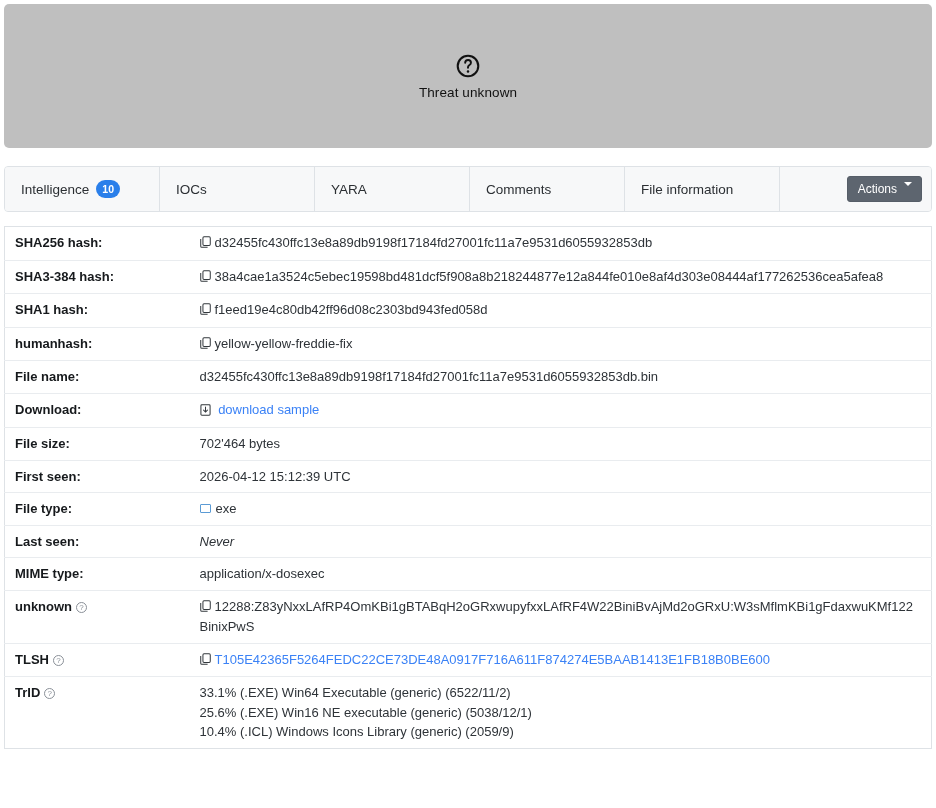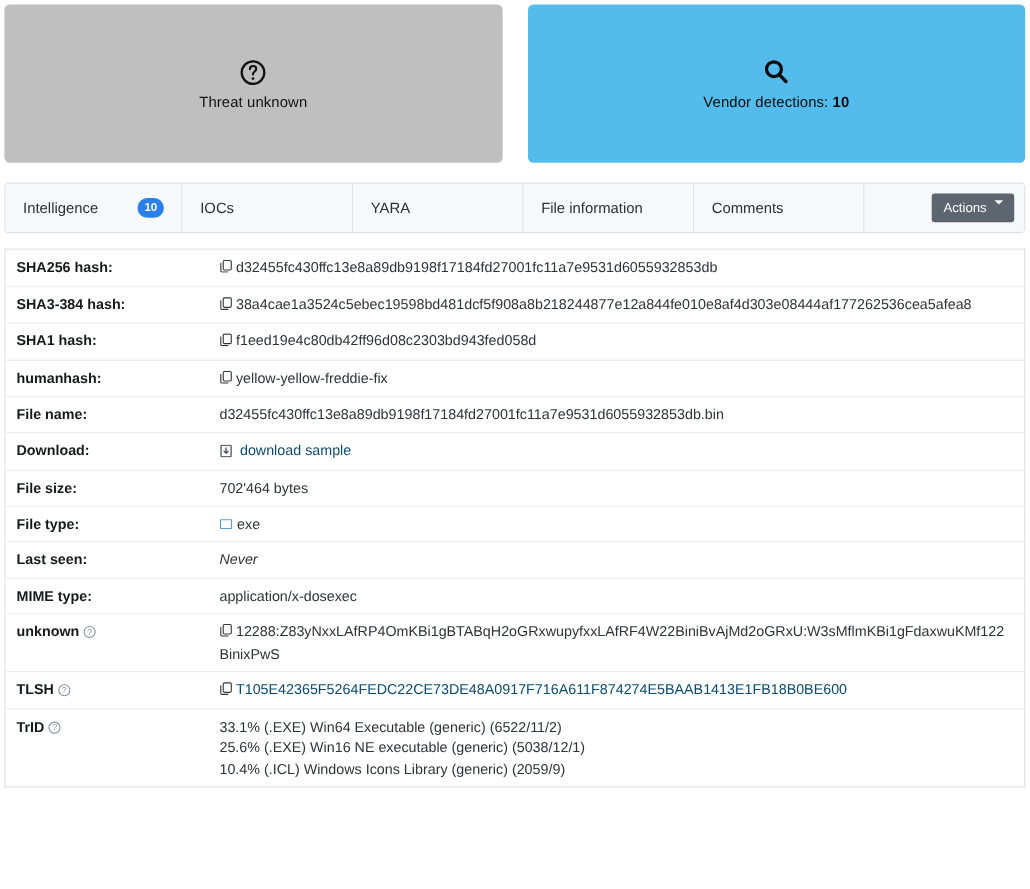--- a/index.html
+++ b/index.html
@@ -57,21 +57,20 @@
   .tab {
     flex: 0 0 155px;
     display: flex;
     align-items: center;
     padding: 0 16px;
     font-size: 13.5px;
     color: #2b2f33;
     border-right: 1px solid #dee2e6;
     background: #f7f8f9;
     white-space: nowrap;
-    gap: 29px;
   }
   .tab.active { background: #f7f8f9; }
   .tab-badge {
     display: inline-block;
     margin-left: 7px;
     background: #2a7fea;
     color: #ffffff;
     font-size: 10.5px;
     font-weight: bold;
     line-height: 1;
@@ -145,21 +144,21 @@
     color: #8a9098;
     font-weight: normal;
     margin-left: 4px;
     vertical-align: 1px;
   }
   .copy {
     display: inline-block;
     margin-right: 4px;
     vertical-align: -1px;
   }
-  .lnk { color: #0c4a6e; text-decoration: none; }
+  .lnk { color: #3b82f6; text-decoration: none; }
   .muted-italic { font-style: italic; color: #32373c; }
   .trid-line { display: block; white-space: nowrap; }
   .dl-icon { vertical-align: -2px; margin-right: 4px; }
   .ftype-icon {
     display: inline-block;
     width: 11px; height: 9px;
     border: 1.5px solid #5b9bd5;
     border-radius: 1px;
     margin-right: 5px;
     vertical-align: 0px;
@@ -174,55 +173,43 @@
     <span class="card-icon">
       <svg class="qmark-svg" width="26" height="26" viewBox="0 0 24 24" fill="none">
         <circle cx="12" cy="12" r="9.5" stroke="#111111" stroke-width="1.9"></circle>
         <path d="M9.4 9.1c0-1.5 1.2-2.6 2.7-2.6 1.5 0 2.6 1 2.6 2.4 0 1.2-.7 1.8-1.6 2.4-.8.6-1.1 1-1.1 1.9v.4" stroke="#111111" stroke-width="1.8" stroke-linecap="round" fill="none"></path>
         <circle cx="12" cy="17" r="1.15" fill="#111111"></circle>
       </svg>
     </span>
     <span class="card-label">Threat unknown</span>
   </div>
 
-  <div class="card card-vendor" style="background: rgb(84, 188, 237);">
-    <span class="card-icon">
-      <svg class="glass-svg" width="27" height="27" viewBox="0 0 24 24" fill="none">
-        <circle cx="10.3" cy="9.7" r="6.0" stroke="#0a0a0a" stroke-width="2.6"></circle>
-        <path d="M14.8 14.3 L20 19.6" stroke="#0a0a0a" stroke-width="2.8" stroke-linecap="round"></path>
-      </svg>
-    </span>
-    <span class="card-label">
-      <span>Vendor detections:</span>
-      <b>10</b>
-    </span>
-  </div>
 </div>
 
 <div class="tabbar">
 
   <div class="tab active">
     <span>Intelligence</span>
     <span class="tab-badge">10</span>
   </div>
 
   <div class="tab">
     <span>IOCs</span>
   </div>
 
   <div class="tab">
     <span>YARA</span>
   </div>
 
   <div class="tab">
+    <span>Comments</span>
+  </div>
+
+  <div class="tab">
     <span>File information</span>
-  </div>
-
-  <div class="tab">
-    <span>Comments</span>
   </div>
 
   <div class="tab-spacer">
     <button class="actions-btn" style="background: rgb(93, 101, 111);">
       <span>Actions</span>
       <span class="caret"></span>
     </button>
   </div>
 </div>
 
@@ -293,20 +280,24 @@
           </svg>
         </span><a class="lnk" href="#">download sample</a>
       </td>
     </tr>
 
     <tr>
       <td class="k">File size:</td>
       <td class="v">702'464 bytes</td>
     </tr>
 
+    <tr>
+      <td class="k">First seen:</td>
+      <td class="v">2026-04-12 15:12:39 UTC</td>
+    </tr>
 
     <tr>
       <td class="k">File type:</td>
       <td class="v">
         <span class="ftype-icon"></span><span>exe</span>
       </td>
     </tr>
 
     <tr>
       <td class="k">Last seen:</td>

